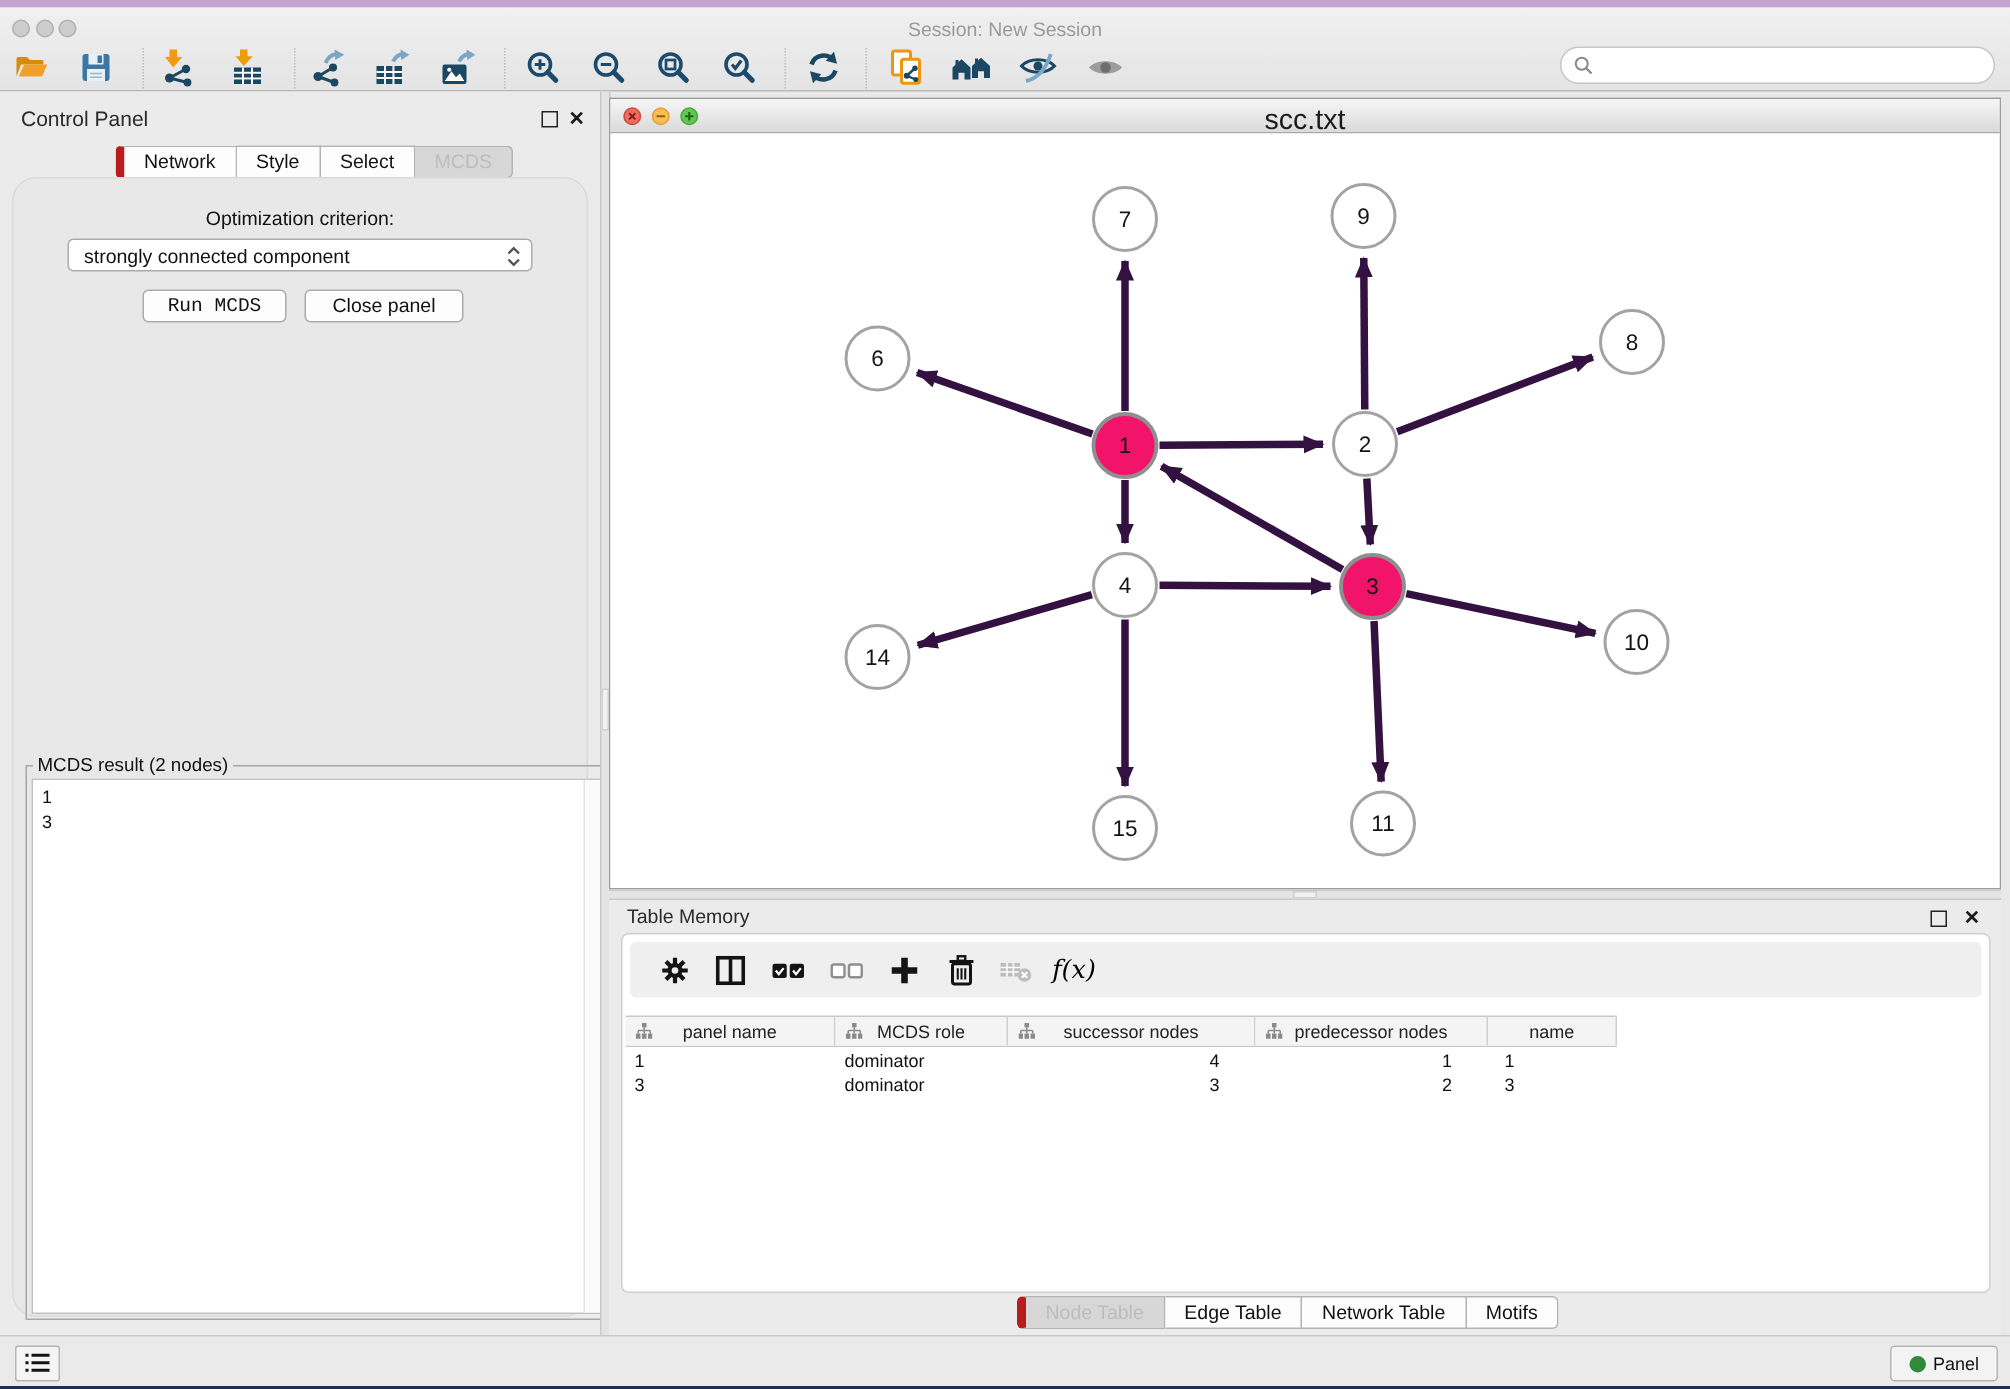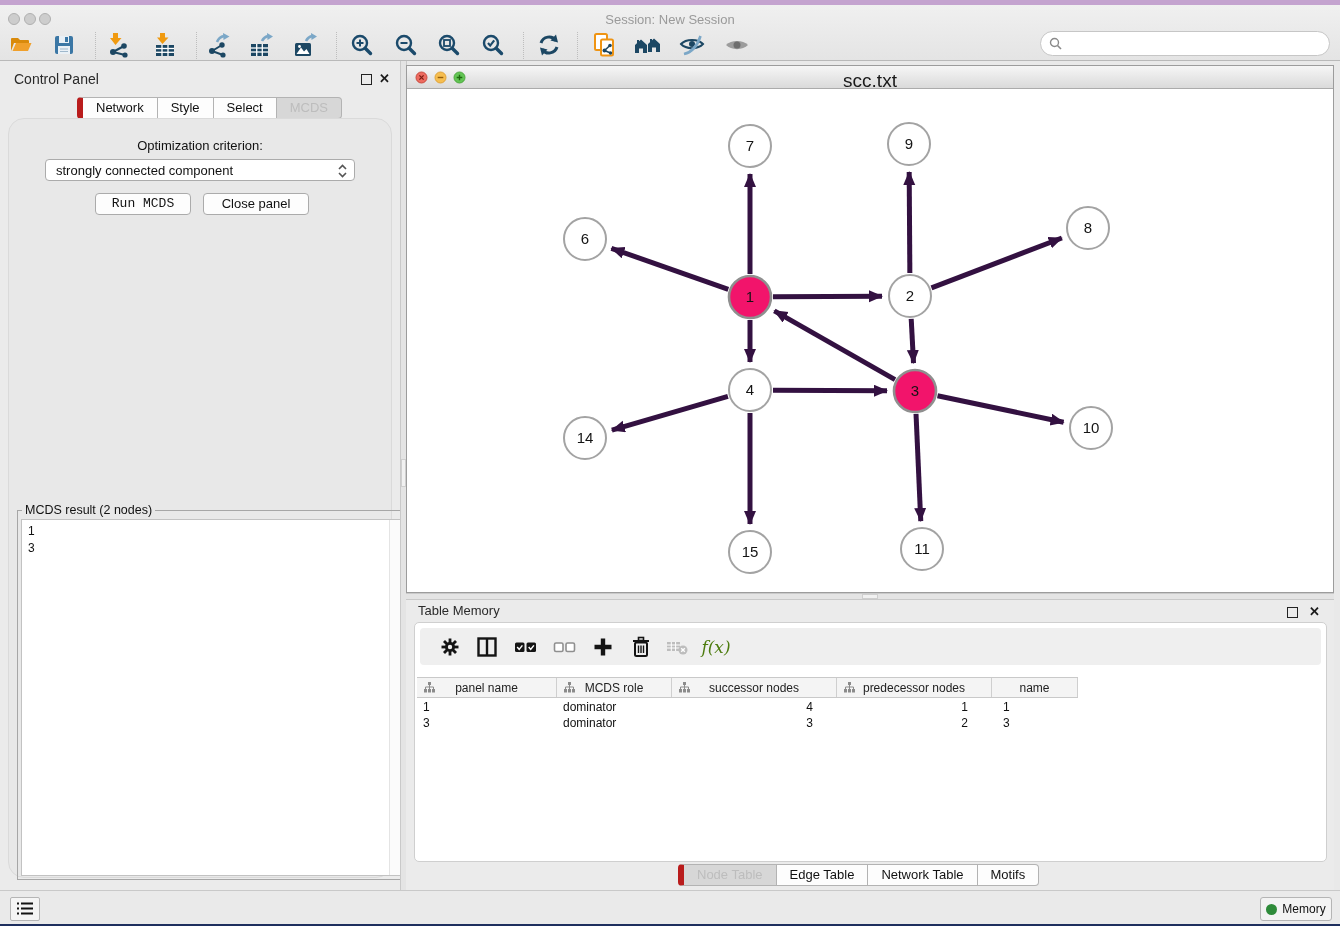--- a/index.html
+++ b/index.html
@@ -52,21 +52,21 @@
   .mac-light { position:absolute; top:5px; width:13px; height:13px; }
   #net-canvas { position:absolute; left:0; top:23px; width:926px; height:503px; background:#fff; overflow:hidden; }
   #graph-svg text { font-family:"Liberation Sans",sans-serif; }
 
   
   #table-panel { position:absolute; left:406px; top:600px; width:928px; height:290px; background:#EBEBEB; }
   #tp-title { position:absolute; left:12px; top:3px; font-size:13px; color:#2A2A2A; }
   #tp-card { position:absolute; left:8px; top:22px; width:913px; height:240px; background:#fff; border:1px solid #CFCFCF; border-radius:5px; }
   #tp-toolbar { position:absolute; left:5px; top:5px; right:5px; height:37px; background:#EFEFEF; border-radius:4px; }
   .tpicon { position:absolute; top:5px; width:28px; height:28px; display:flex; align-items:center; justify-content:center; }
-  #fx-label { font-family:"DejaVu Serif",serif; font-style:italic; font-size:17px; color:#4d7c0f; }
+  #fx-label { font-family:"DejaVu Serif",serif; font-style:italic; font-size:17px; color:#000000; }
   #nt-head { position:absolute; left:2px; top:54px; display:flex; border-top:1px solid #C9C9C9; border-bottom:1px solid #C9C9C9; }
   .nt-hcell { position:relative; display:flex; align-items:center; justify-content:center; font-size:12px; height:19px; border-right:1px solid #CFCFCF; background:#F4F4F4; color:#222; }
   .nt-hicon { position:absolute; left:7px; top:4px; }
   #nt-body { position:absolute; left:2px; top:76px; }
   .nt-row { display:flex; height:16px; }
   .nt-cell { font-size:12px; line-height:16px; color:#111; }
 
   
   #status-bar { position:absolute; left:0; top:890px; width:1340px; height:34px; background:#EAEAEA; border-top:1px solid #C9C9C9; }
   #list-btn { position:absolute; left:10px; top:6px; width:30px; height:24px; background:#F5F5F5; border:1px solid #B5B5B5; border-radius:2px; display:flex; align-items:center; justify-content:center; }
@@ -539,15 +539,15 @@
           <rect x="5" y="1.5" width="12" height="2"></rect>
         <rect x="1" y="6.5" width="2" height="2"></rect>
           <rect x="5" y="6.5" width="12" height="2"></rect>
         <rect x="1" y="11.5" width="2" height="2"></rect>
           <rect x="5" y="11.5" width="12" height="2"></rect>
       </g>
     </svg>
   </span>
   <span id="memory-btn">
     <span id="memory-dot"></span>
-    <span>Memory</span>
+    <span>Panel</span>
   </span>
 </div>
 
 </body></html>

